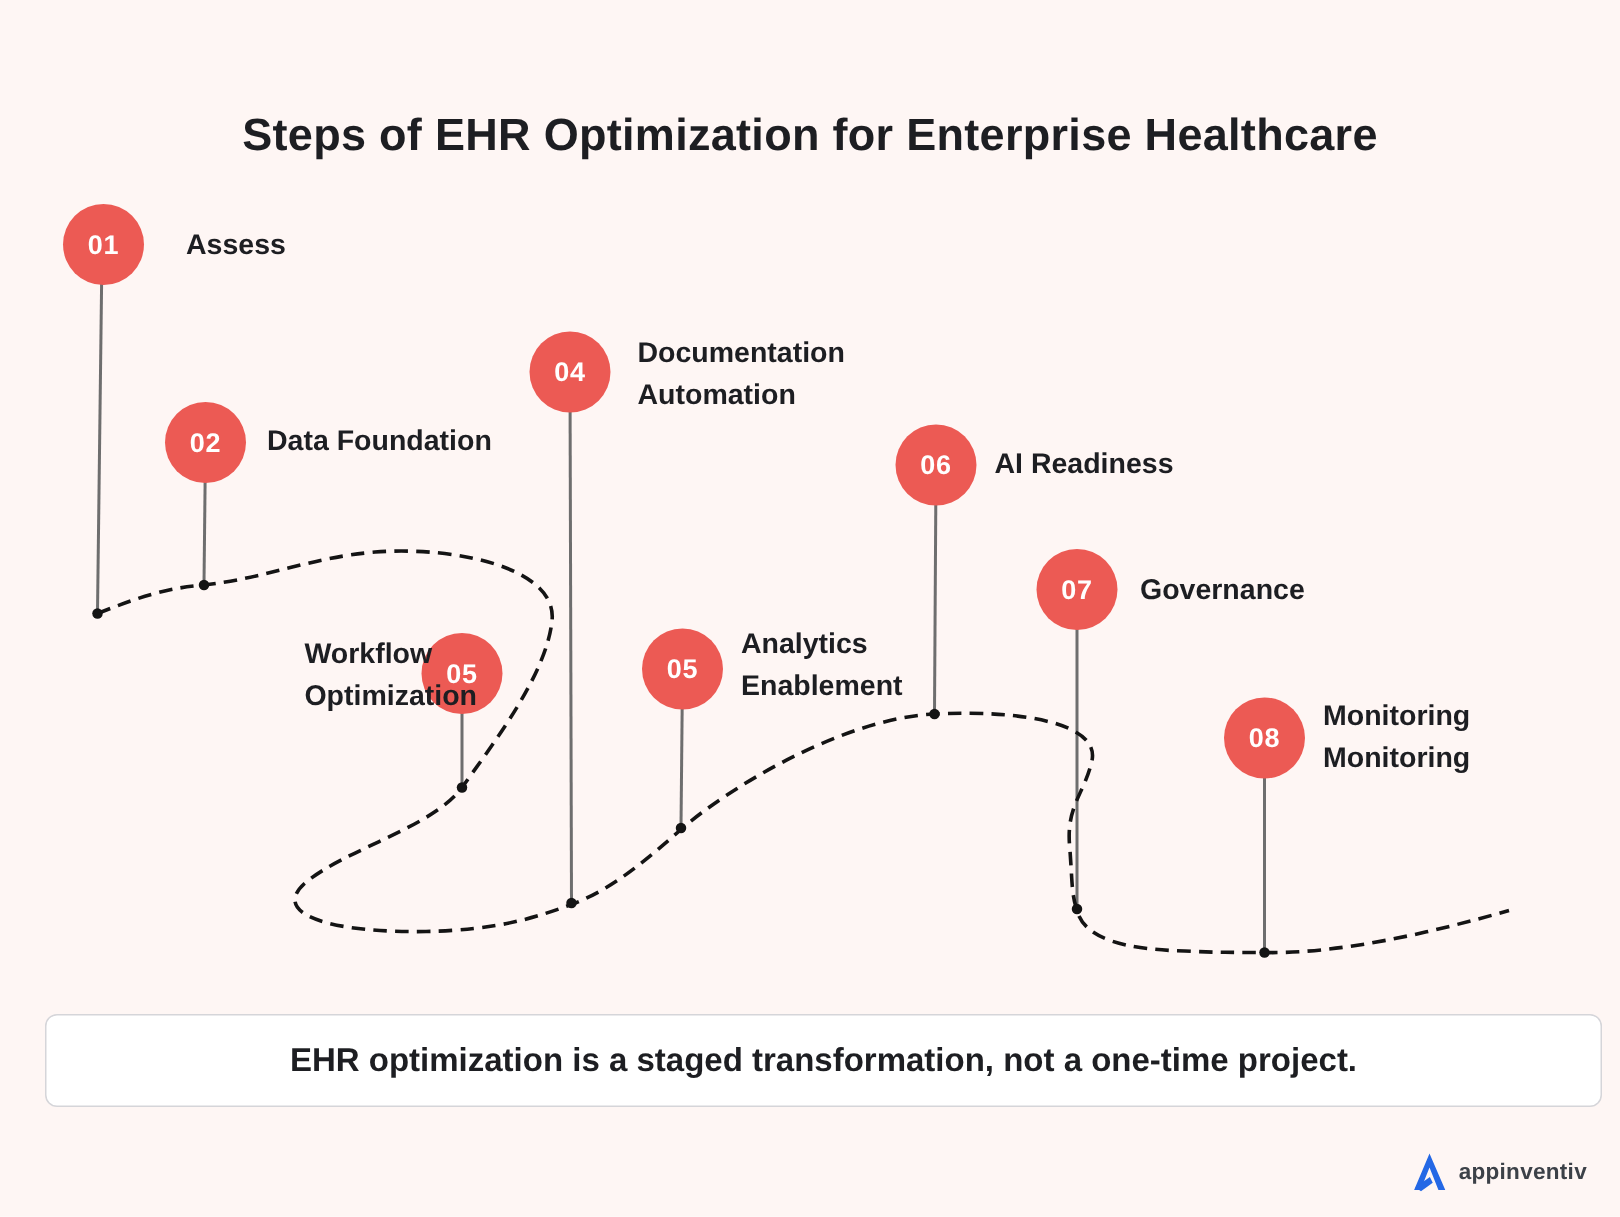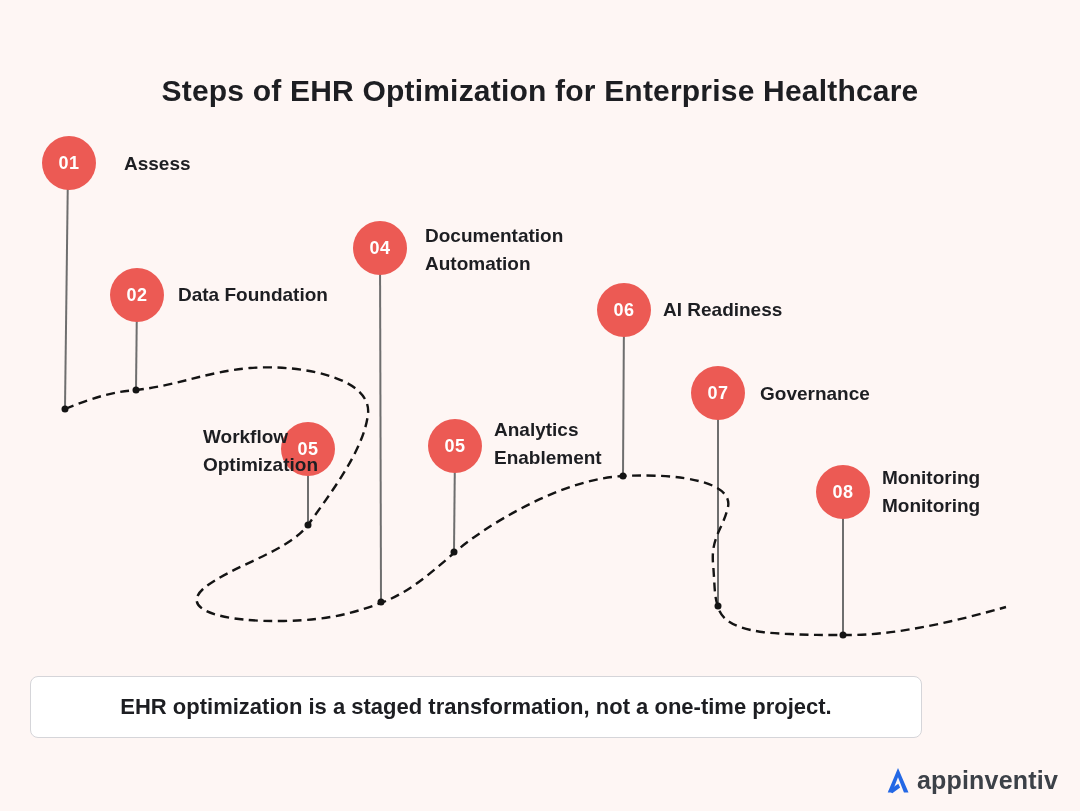--- a/index.html
+++ b/index.html
@@ -33,34 +33,34 @@
   .lbl{
     position:absolute;transform:translateY(-50%);
     font-size:19px;font-weight:700;color:var(--text_dark,#1D1E22);
     line-height:28px;white-space:nowrap;z-index:3;
   }
   .t1{left:124px;top:164px}.t2{left:178px;top:295px}
   .t3{right:762px;top:451px;text-align:left}
   .t4{left:425px;top:250px}.t5{left:494px;top:444px}
   .t6{left:663px;top:310px}.t7{left:760px;top:394px}.t8{left:882px;top:492px}
   .footer-box{
-    position:absolute;left:30px;top:676px;width:892px;height:62px;
+    position:absolute;left:30px;top:676px;width:1038px;height:62px;
     box-sizing:border-box;
     background:#FFFFFF;border:1.5px solid var(--footer_border,#D5D5D9);border-radius:8px;
     display:flex;align-items:center;justify-content:center;
     z-index:2;
   }
   .footer-text{font-size:22px;font-weight:700;color:var(--text_dark,#1D1E22);}
   .brand{
     position:absolute;right:22px;bottom:16px;
     display:flex;align-items:center;gap:7px;z-index:3;
   }
   .brand-mark{display:block;}
   .brand-mark .amark{fill:var(--logo_blue,#2468E5);}
-  .brand-text{font-size:25px;font-weight:600;color:#3C4148;letter-spacing:0.2px;}
+  .brand-text{font-size:15px;font-weight:600;color:#3C4148;letter-spacing:0.2px;}
 </style>
 </head>
 <body>
 
 <div class="canvas">
 
   <h1 class="title">Steps of EHR Optimization for Enterprise Healthcare</h1>
 
   <svg class="route-svg" width="1080" height="811" viewBox="0 0 1080 811">
 

